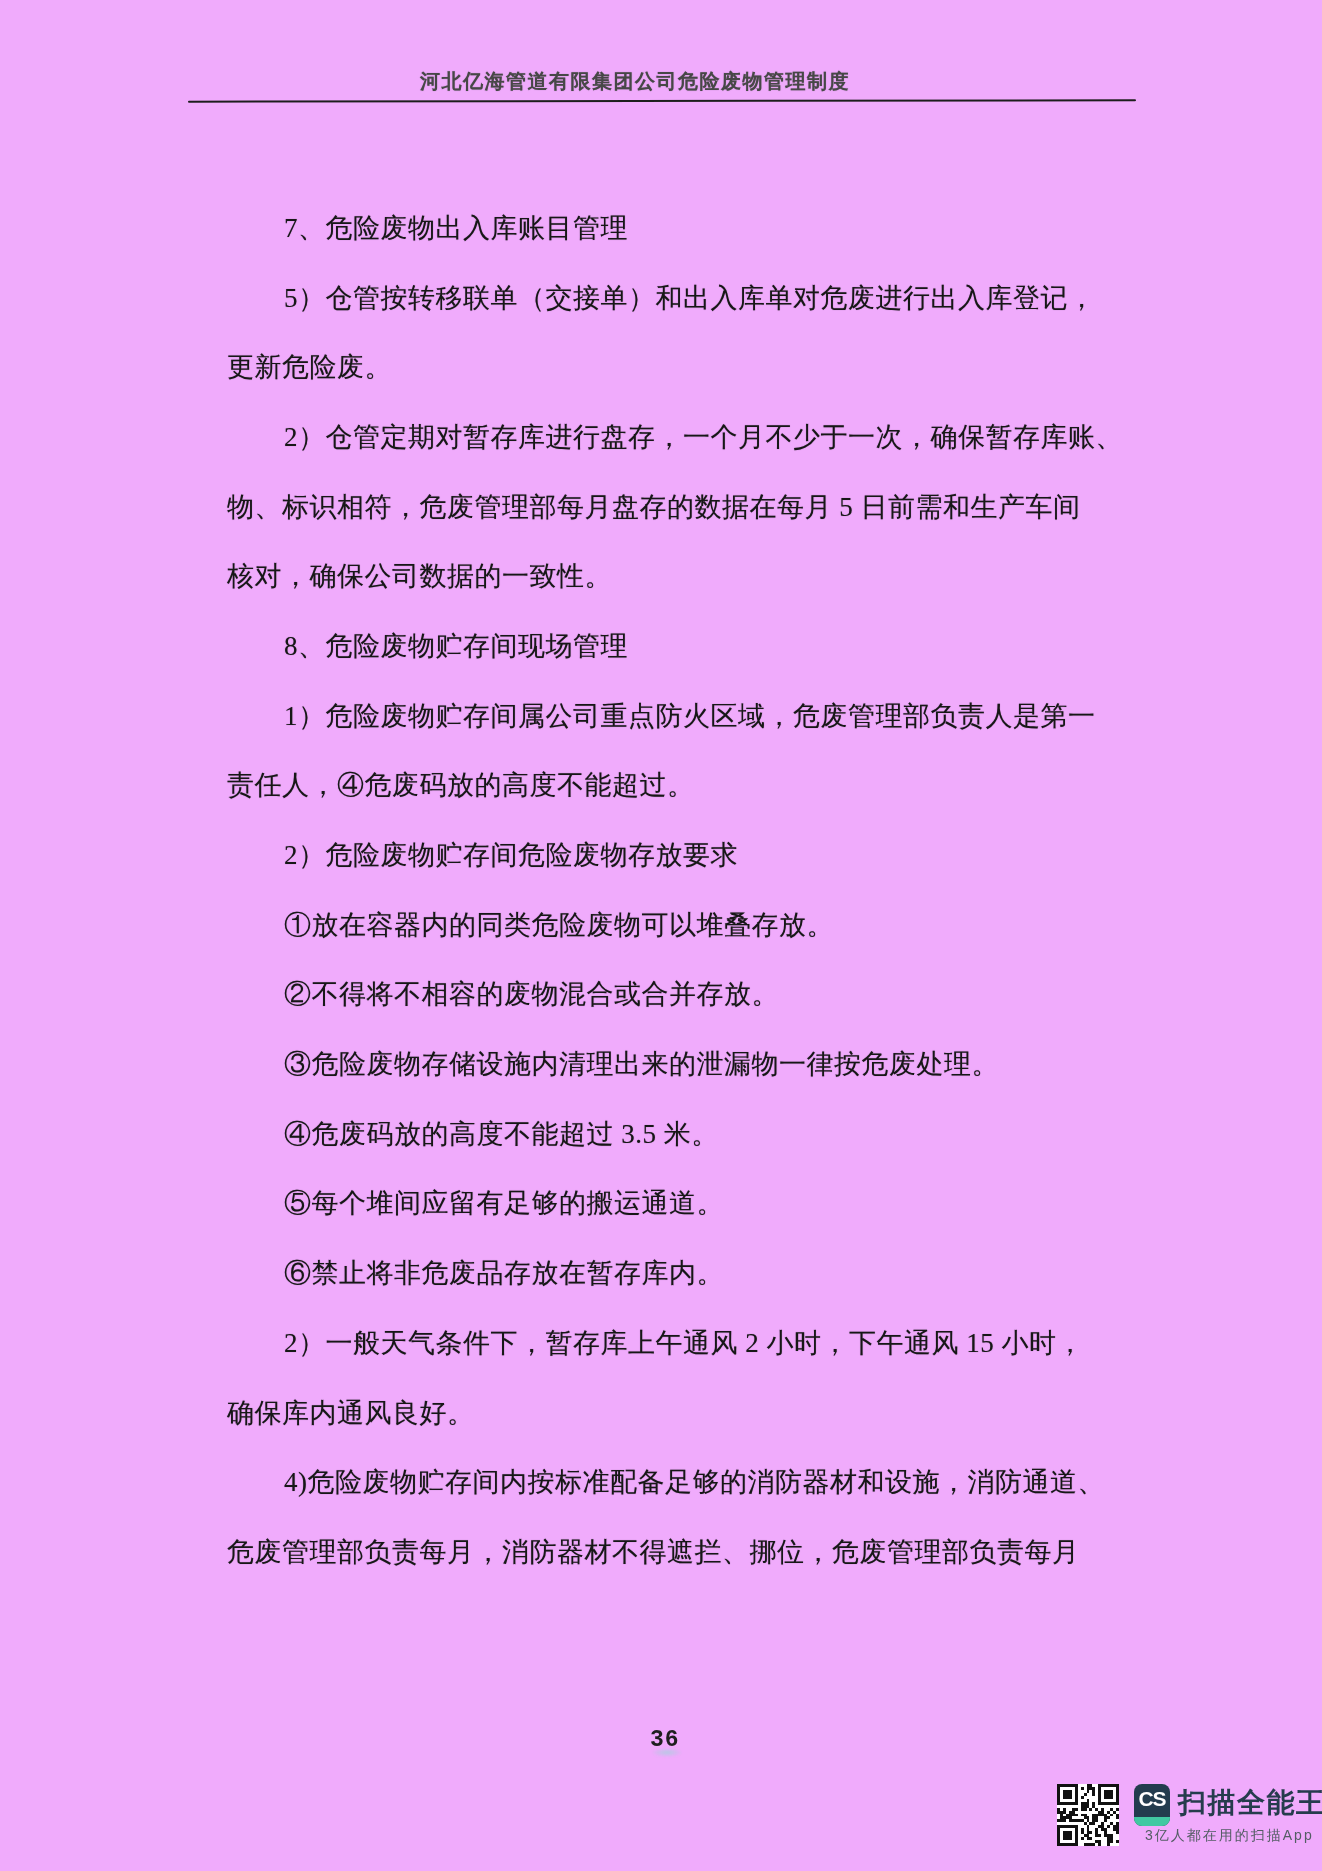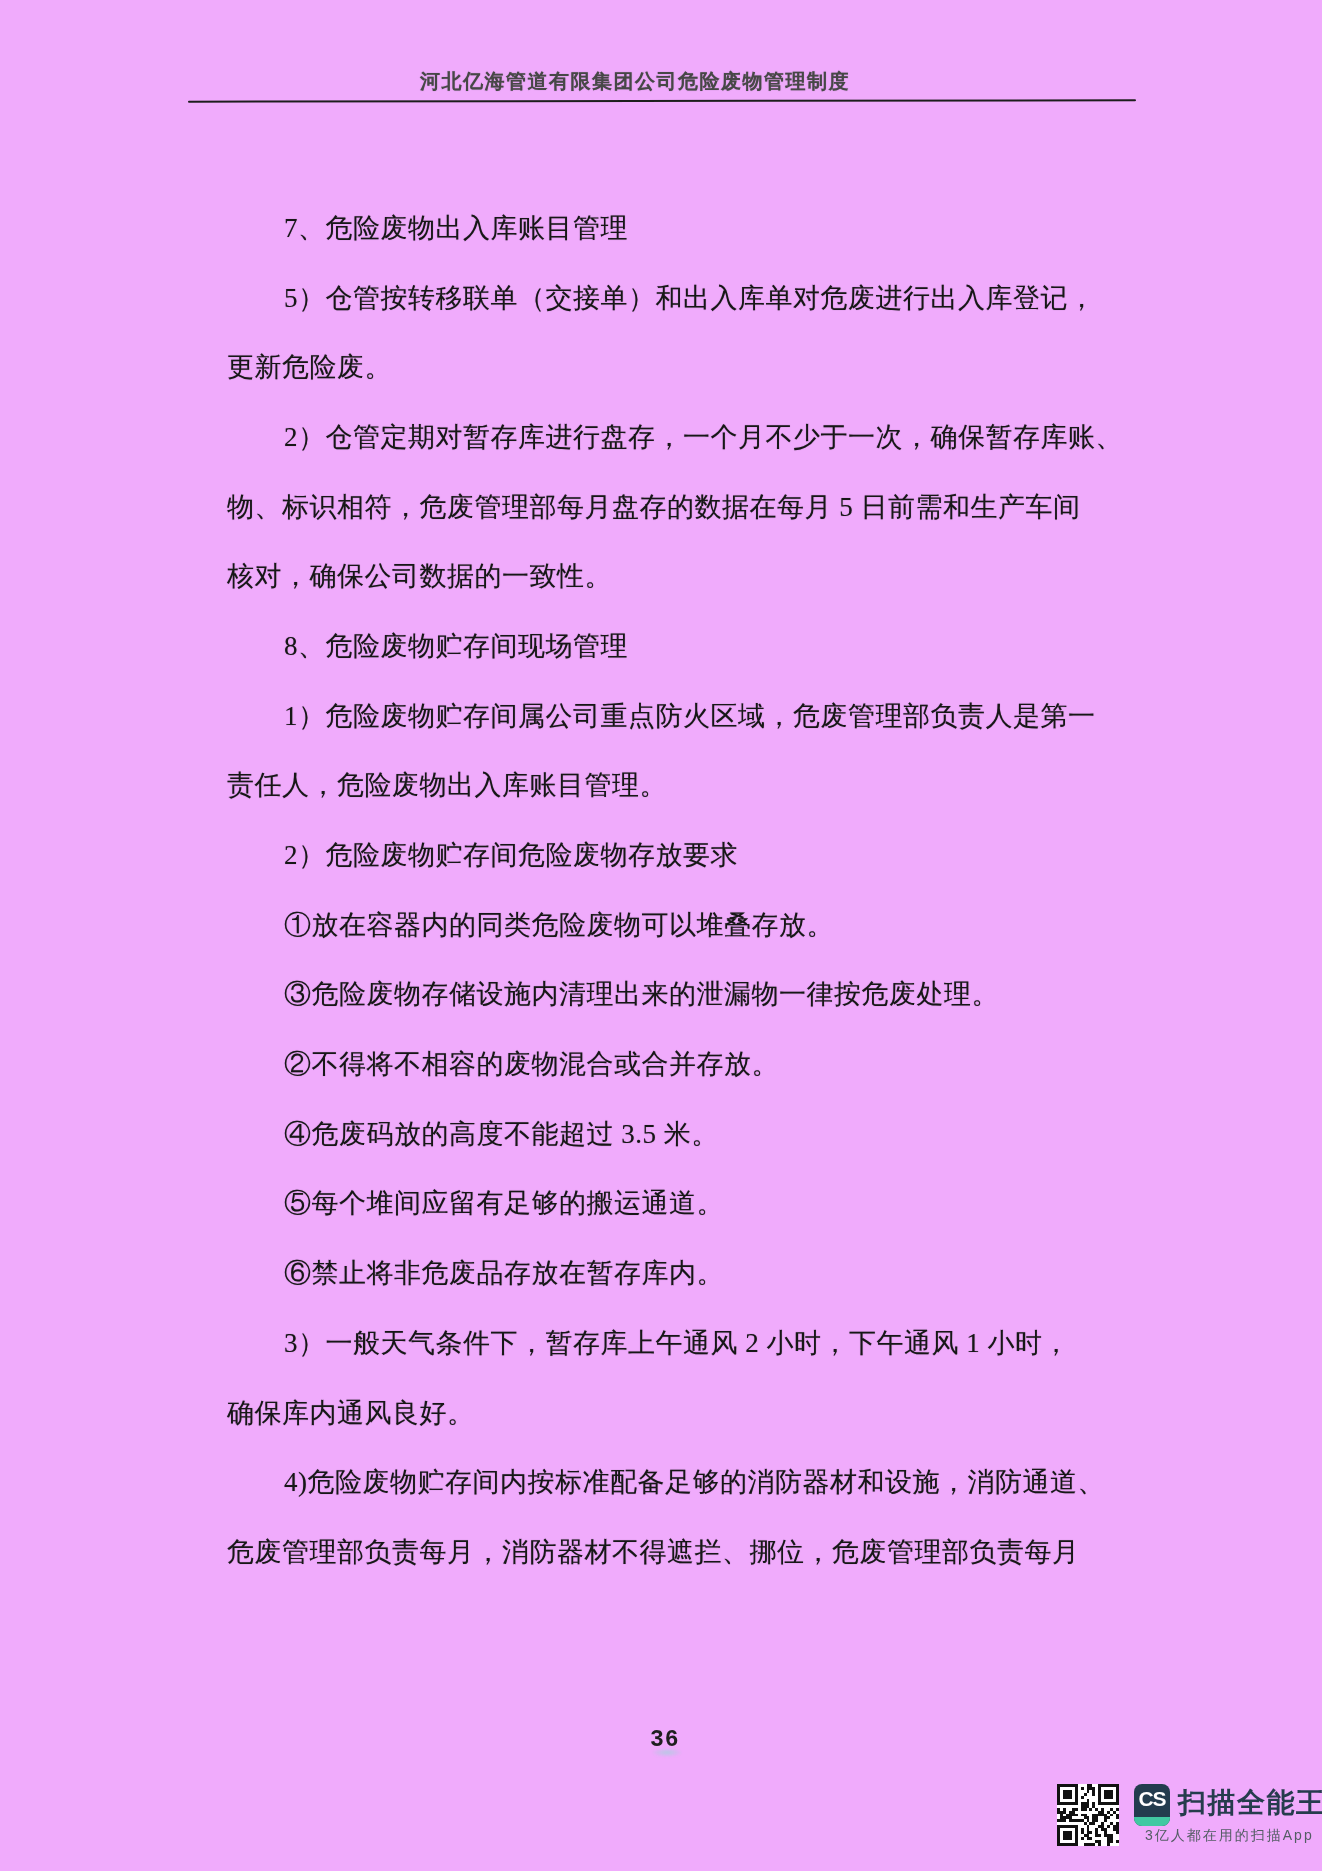--- a/index.html
+++ b/index.html
@@ -89,29 +89,29 @@
 
   <div class="doc-body">
     <div class="line indent">7、危险废物出入库账目管理</div>
     <div class="line indent">5）仓管按转移联单（交接单）和出入库单对危废进行出入库登记，</div>
     <div class="line">更新危险废。</div>
     <div class="line indent">2）仓管定期对暂存库进行盘存，一个月不少于一次，确保暂存库账、</div>
     <div class="line">物、标识相符，危废管理部每月盘存的数据在每月 5 日前需和生产车间</div>
     <div class="line">核对，确保公司数据的一致性。</div>
     <div class="line indent">8、危险废物贮存间现场管理</div>
     <div class="line indent">1）危险废物贮存间属公司重点防火区域，危废管理部负责人是第一</div>
-    <div class="line">责任人，危险废物出入库账目管理。</div>
+    <div class="line">责任人，④危废码放的高度不能超过。</div>
     <div class="line indent">2）危险废物贮存间危险废物存放要求</div>
     <div class="line indent">①放在容器内的同类危险废物可以堆叠存放。</div>
+    <div class="line indent">②不得将不相容的废物混合或合并存放。</div>
     <div class="line indent">③危险废物存储设施内清理出来的泄漏物一律按危废处理。</div>
-    <div class="line indent">②不得将不相容的废物混合或合并存放。</div>
     <div class="line indent">④危废码放的高度不能超过 3.5 米。</div>
     <div class="line indent">⑤每个堆间应留有足够的搬运通道。</div>
     <div class="line indent">⑥禁止将非危废品存放在暂存库内。</div>
-    <div class="line indent">3）一般天气条件下，暂存库上午通风 2 小时，下午通风 1 小时，</div>
+    <div class="line indent">2）一般天气条件下，暂存库上午通风 2 小时，下午通风 15 小时，</div>
     <div class="line">确保库内通风良好。</div>
     <div class="line indent">4)危险废物贮存间内按标准配备足够的消防器材和设施，消防通道、</div>
     <div class="line">危废管理部负责每月，消防器材不得遮拦、挪位，危废管理部负责每月</div>
   </div>
 
   <div class="page-number">36</div>
   <div class="scan-smudge"></div>
 
   <div class="watermark">
     <svg class="qr" viewBox="0 0 21 21" shape-rendering="crispEdges">

